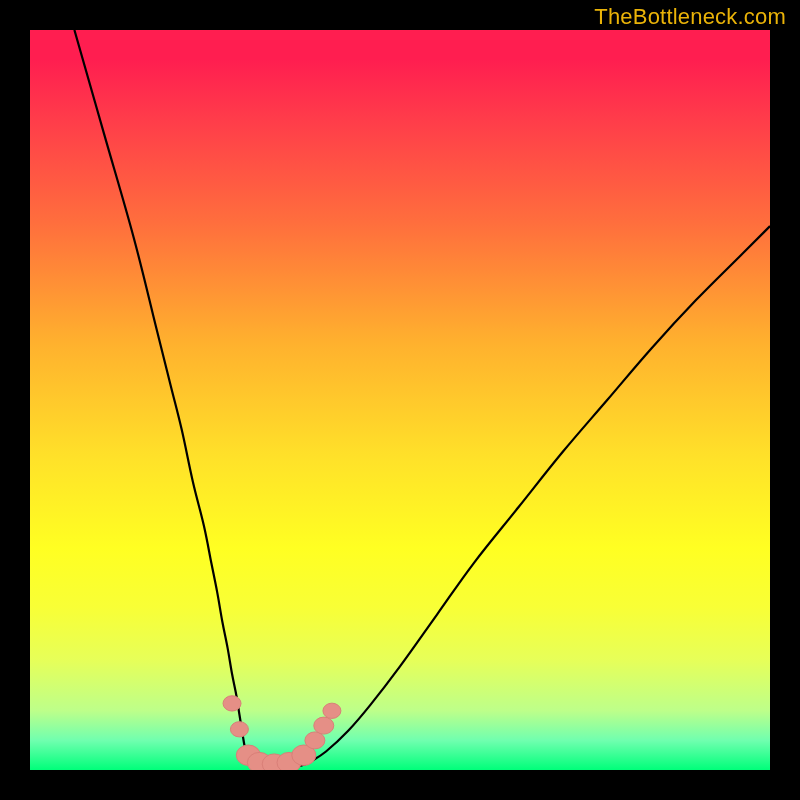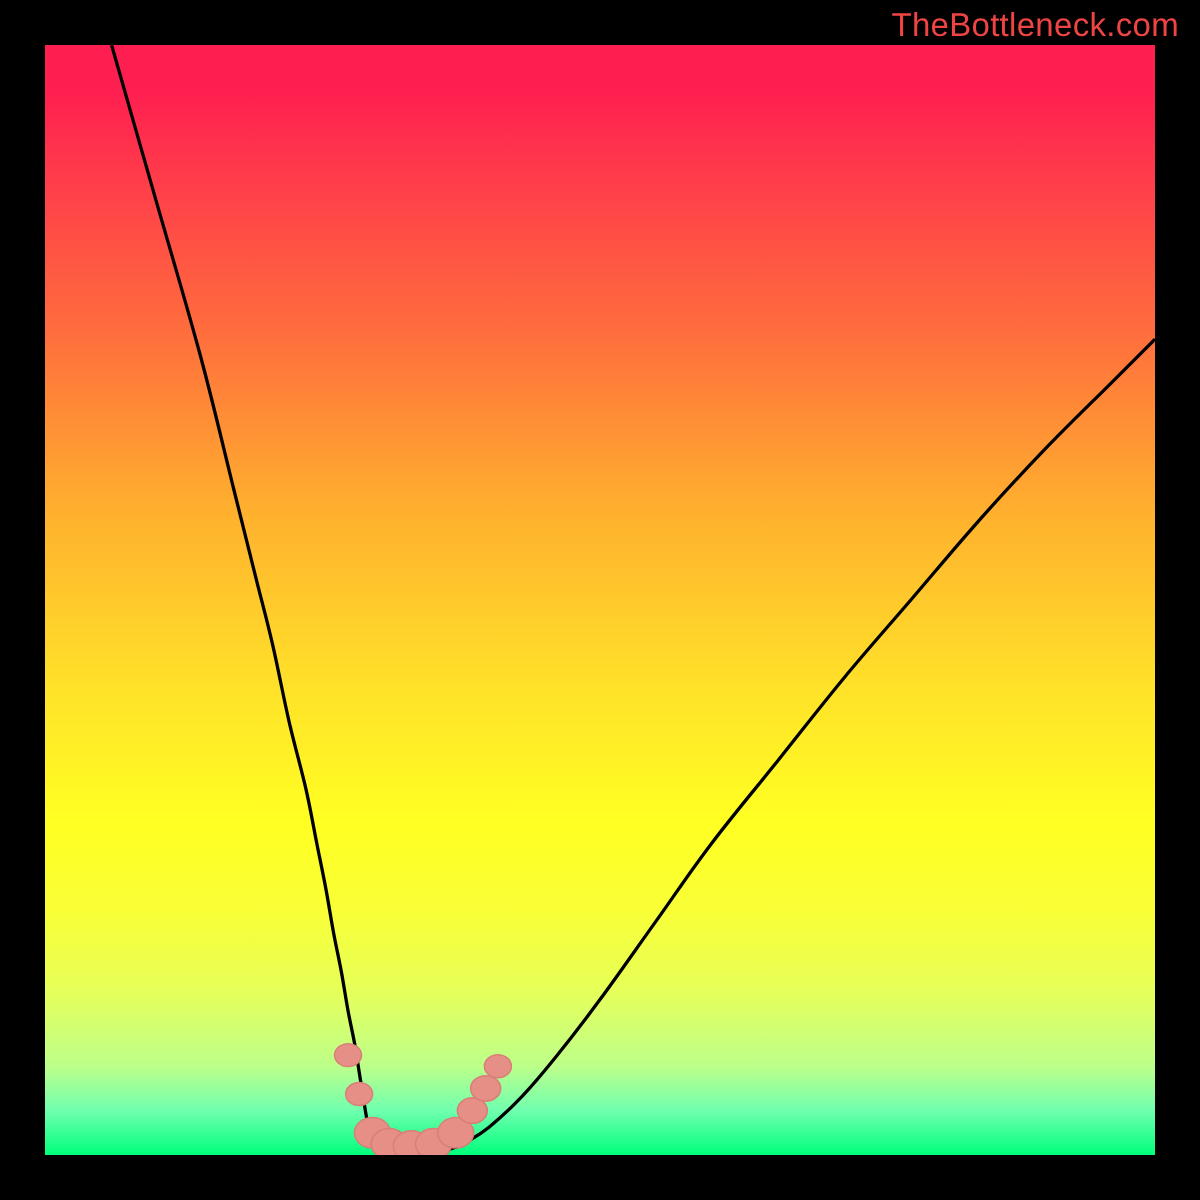--- a/index.html
+++ b/index.html
@@ -44,21 +44,21 @@
     );
   }
   .curve-svg {
     position: absolute;
     inset: 0;
   }
   .watermark {
     position: absolute;
     top: 4px;
     right: 14px;
-    color: #ef4444;
+    color: #eab308;
     font-size: 22px;
     letter-spacing: 0.2px;
   }
 </style>
 </head>
 <body>
 
 <div class="frame">
   <div class="watermark">TheBottleneck.com</div>
 

